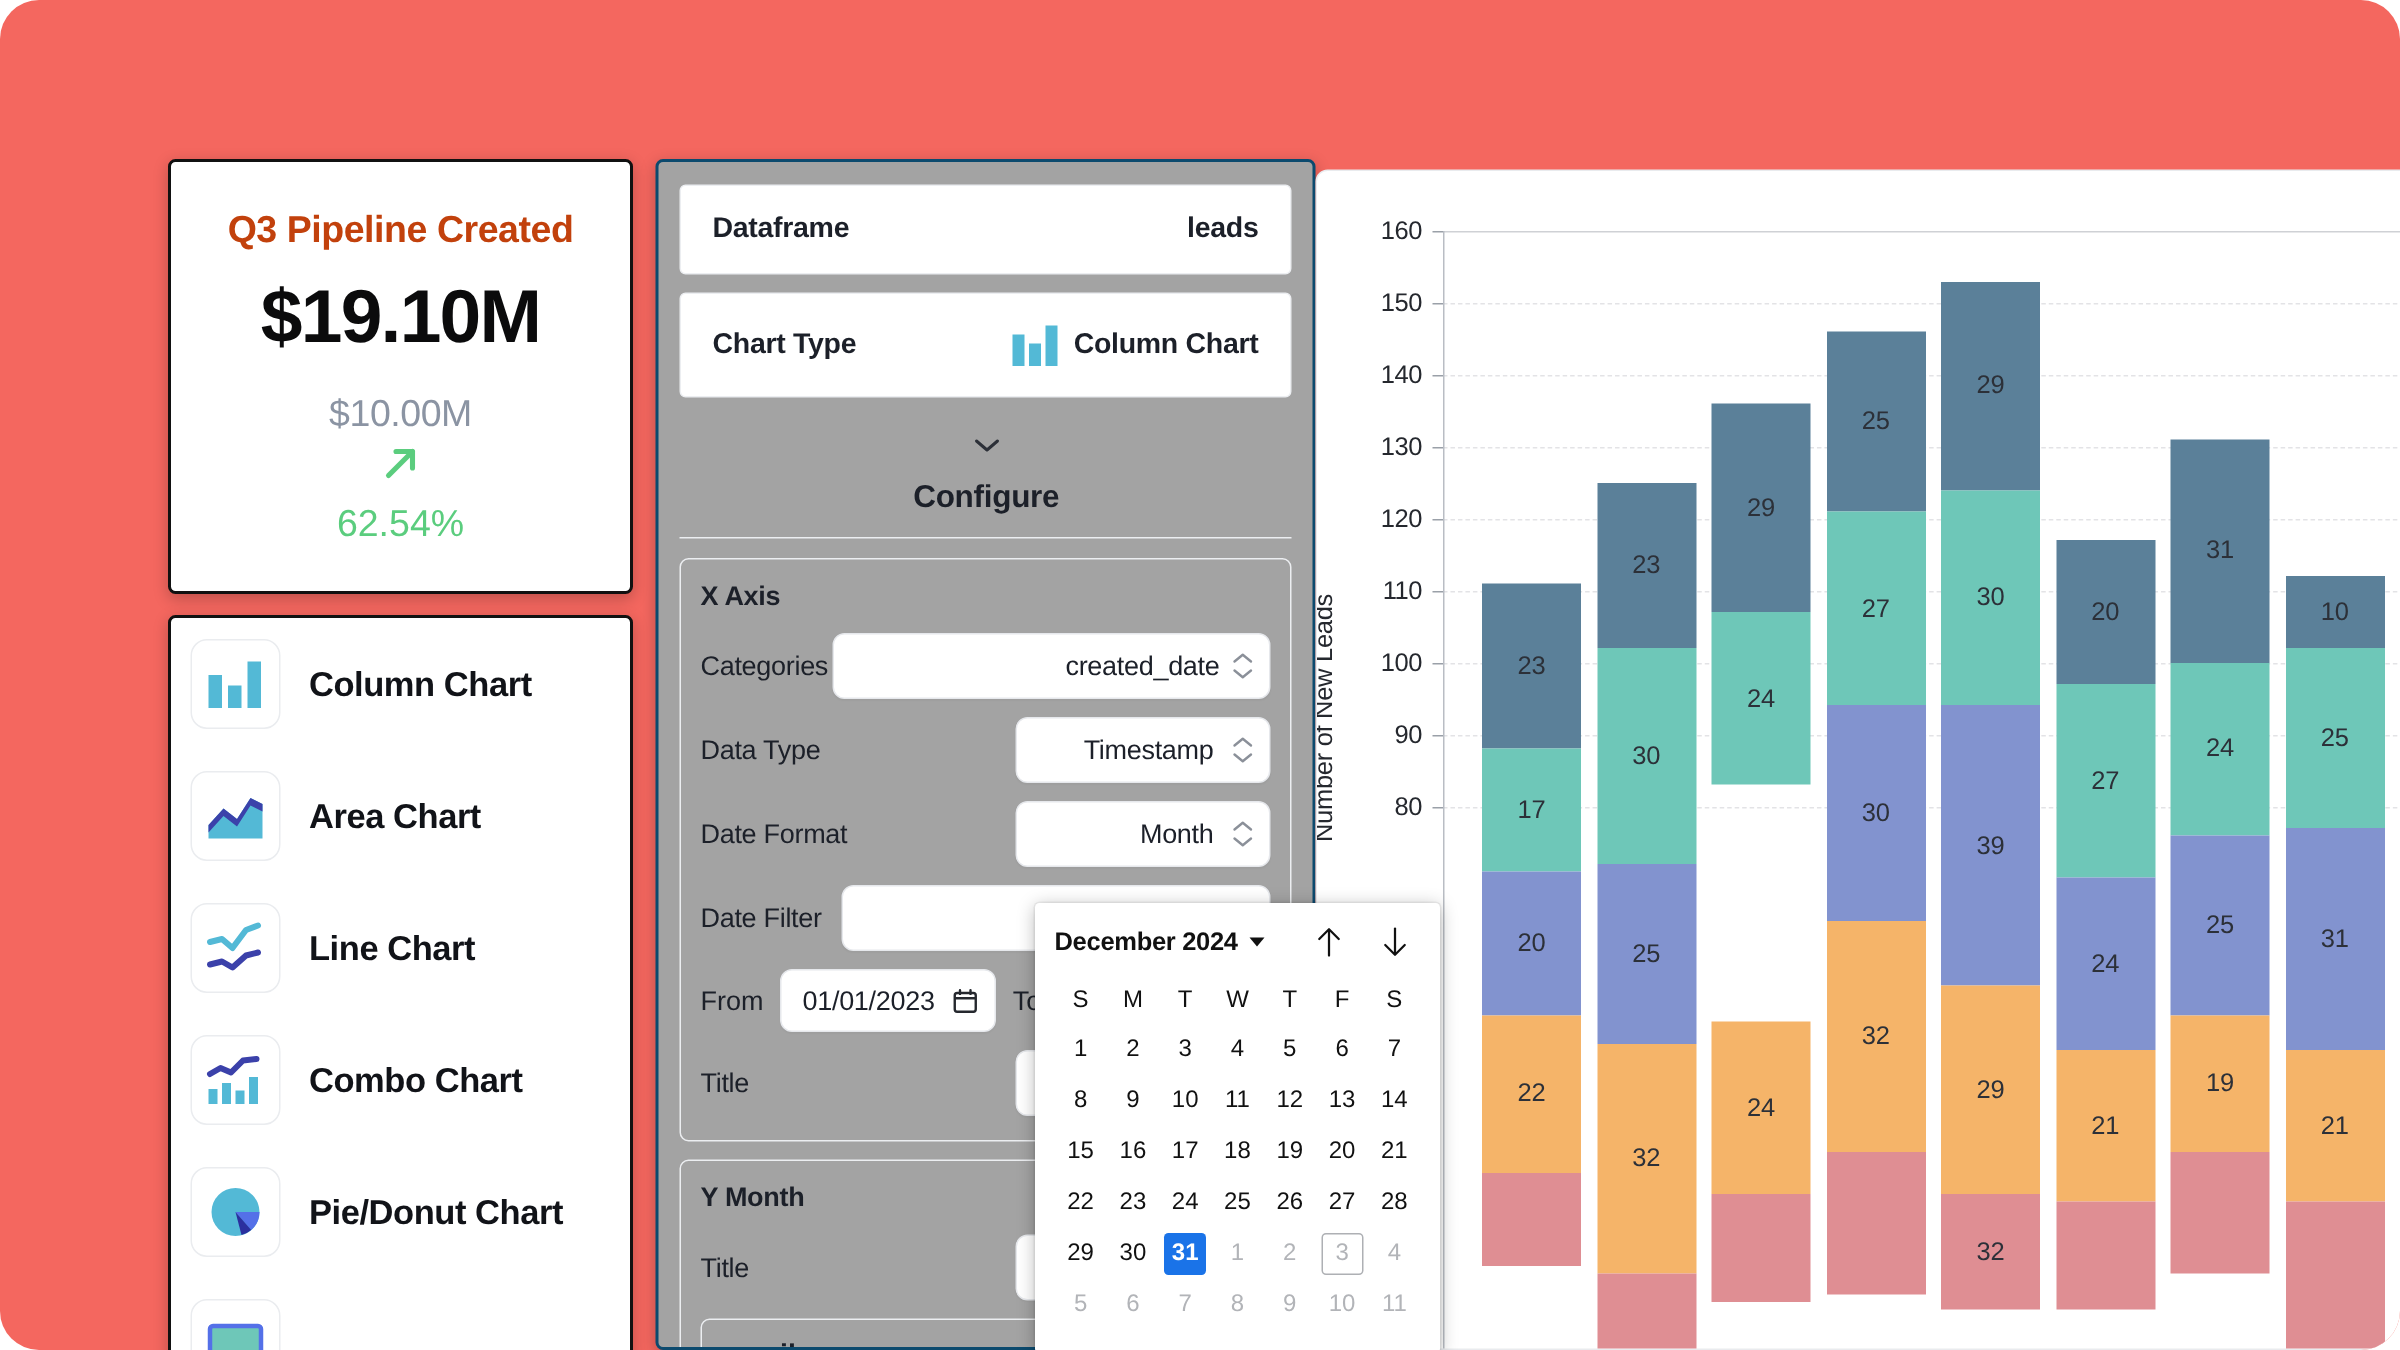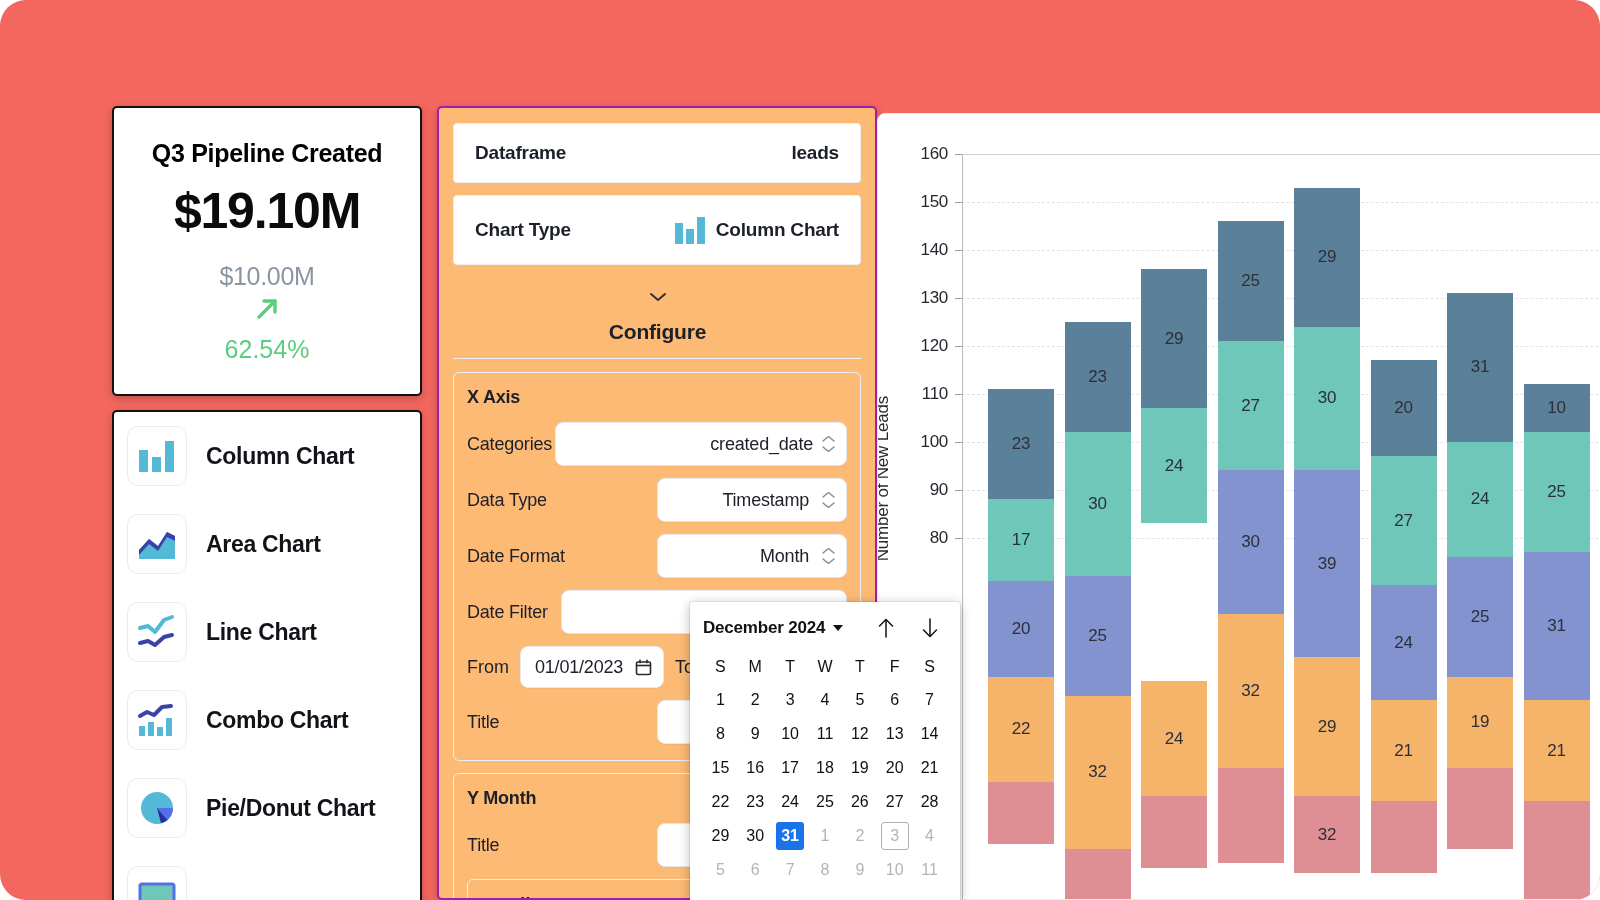--- a/index.html
+++ b/index.html
@@ -19,21 +19,21 @@
   #kpi-card {
     position: absolute; left: 112px; top: 106px;
     width: 310px; height: 290px;
     background: #fff; border: 2px solid #111;
     border-radius: 5px;
     display: flex; flex-direction: column;
     align-items: center; justify-content: center;
     box-shadow: 0 3px 10px rgba(0,0,0,.22);
   }
   #kpi-card .kpi-title {
-    font-size: 25px; font-weight: 700; color: #000000;
+    font-size: 25px; font-weight: 700; color: #c2410c;
     letter-spacing: -0.3px; margin-bottom: 14px;
   }
   #kpi-card .kpi-value {
     font-size: 50px; font-weight: 800; color: #0b0b0c;
     letter-spacing: -1.2px; margin-bottom: 22px;
   }
   #kpi-card .kpi-compare {
     font-size: 25px; font-weight: 500; color: #8b94a3;
     letter-spacing: -0.3px; margin-bottom: 4px;
   }
@@ -64,21 +64,21 @@
   .ct-icon svg { display: block; }
   .ct-label {
     font-size: 23px; font-weight: 600; color: #111318;
     letter-spacing: -0.3px;
   }
 
   
   #config-panel {
     position: absolute; left: 437px; top: 106px;
     width: 440px; height: 794px;
-    background: #fdba74; border: 2px solid #a21caf;
+    background: #a3a3a3; border: 2px solid #0c4a6e;
     border-radius: 5px; overflow: hidden;
     box-shadow: 0 3px 10px rgba(0,0,0,.22);
   }
   .cfg-inner { padding: 15px 14px 0 14px; }
   .cfg-row-box {
     border: 1px solid #eceef1; border-radius: 4px;
     height: 60px; display: flex; align-items: center;
     justify-content: space-between; padding: 0 21px;
     margin-bottom: 12px; background: #fff;
   }
@@ -111,21 +111,21 @@
   .select-box {
     margin-left: auto; height: 44px;
     border: 1px solid #e6e8ec; border-radius: 8px;
     background: #fff; display: flex; align-items: center;
     padding: 0 10px 0 16px; gap: 8px;
     font-size: 18px; color: #1c2029; letter-spacing: -0.2px;
     box-shadow: 0 1px 1px rgba(0,0,0,.03);
   }
   .select-box .sv { flex: 1; text-align: right; }
   .select-box.w-wide { width: 292px; }
-  .select-box.w-mid  { width: 190px; gap: 12px; }
+  .select-box.w-mid  { width: 170px; gap: 12px; }
   .stepper { display: flex; flex-direction: column; align-items: center; gap: 2px; }
 
   .date-row { display: flex; align-items: center; gap: 11px; margin-bottom: 12px; }
   .date-row .fl { font-size: 18px; font-weight: 500; color: #1c2029; }
   .date-input {
     height: 42px; border: 1px solid #e6e8ec; border-radius: 8px;
     display: flex; align-items: center; gap: 12px;
     padding: 0 11px 0 14px; background: #fff;
     font-size: 18px; color: #1c2029; letter-spacing: -0.2px;
     box-shadow: 0 1px 1px rgba(0,0,0,.03);

